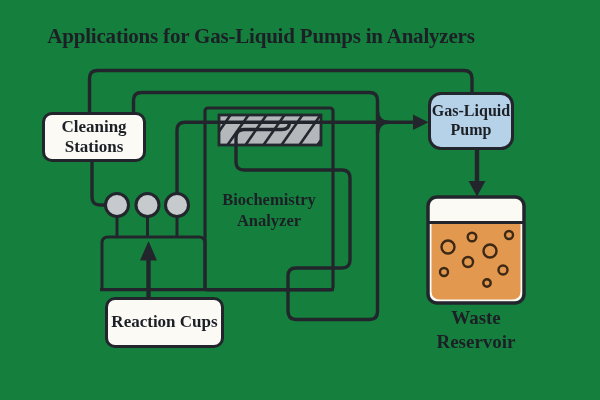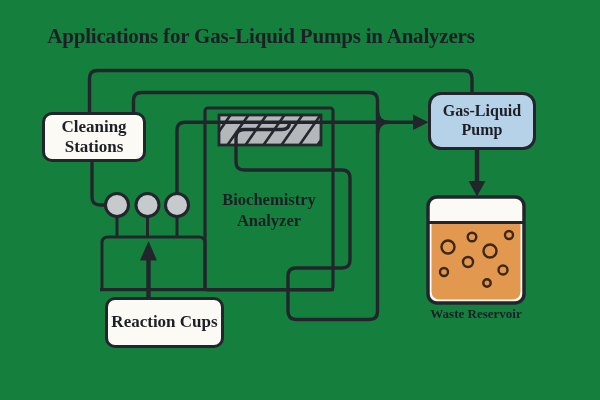--- a/index.html
+++ b/index.html
@@ -21,21 +21,21 @@
     position:absolute;display:flex;align-items:center;justify-content:center;
     text-align:center;font-weight:bold;font-size:17px;line-height:1.18;
     background:#fbfaf5;border:3px solid #22262c;border-radius:10px;
     box-sizing:border-box;
   }
   .node.pump{background:#b6d2e8;border-width:3.5px;border-radius:13px;font-size:16px;}
   .freelabel{
     position:absolute;text-align:center;font-weight:bold;line-height:1.25;
   }
   .analyzer-label{left:206px;top:190px;width:126px;font-size:16.5px;text-align:center;}
-  .waste-label{left:416px;top:306px;width:120px;font-size:13px;}
+  .waste-label{left:416px;top:306px;width:120px;font-size:19px;}
   .email{
     position:absolute;left:0;top:360px;width:600px;
     text-align:center;font-size:17.5px;font-weight:normal;
   }
 </style>
 </head>
 <body>
 
 <div class="stage">
 
@@ -120,19 +120,19 @@
   <div class="node" style="left:42px;top:112px;width:104px;height:50px;">
     <span>Cleaning Stations</span>
   </div>
 
   <div class="freelabel analyzer-label">Biochemistry Analyzer</div>
 
   <div class="node" style="left:105px;top:297px;width:119px;height:51px;border-radius:10px;">
     <span>Reaction Cups</span>
   </div>
 
-  <div class="node pump" style="left:428px;top:92px;width:108px;height:58px;">
+  <div class="node pump" style="left:428px;top:92px;width:86px;height:58px;">
     <span>Gas-Liquid Pump</span>
   </div>
 
   <div class="freelabel waste-label">Waste Reservoir</div>
 
 </div>
 
 </body></html>

